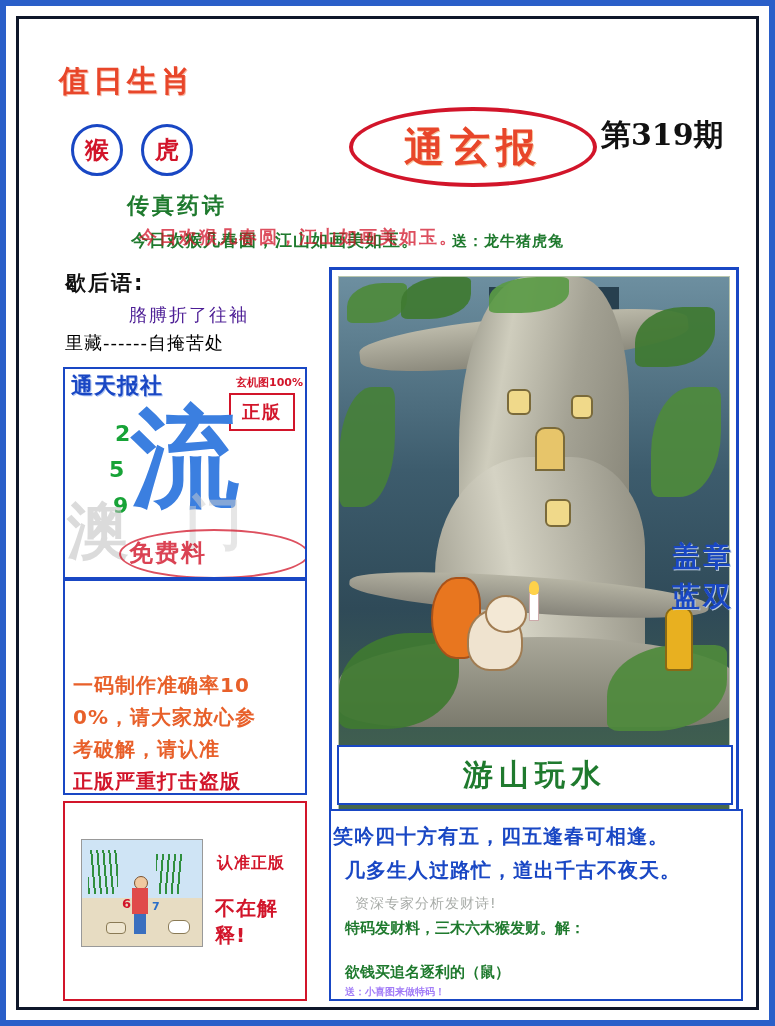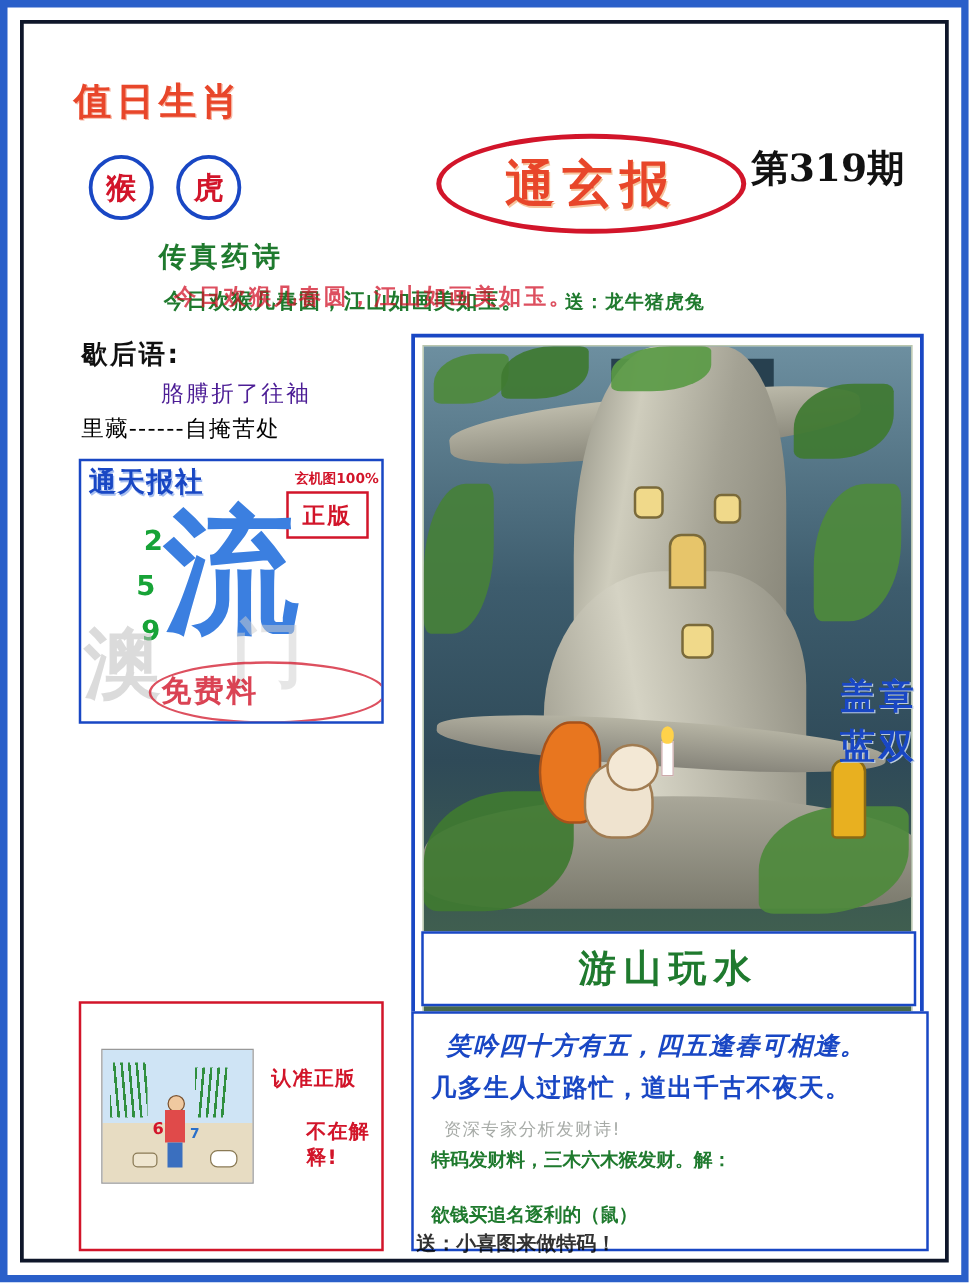--- a/index.html
+++ b/index.html
@@ -163,23 +163,22 @@
   .pc-person-legs{position:absolute;left:52px;top:74px;width:12px;height:20px;background:#3a6fbf;}
   .pc-dog{position:absolute;left:24px;top:82px;width:18px;height:10px;background:#efe6d0;border:1px solid #8a7a55;border-radius:4px;}
   .pc-sheep{position:absolute;left:86px;top:80px;width:20px;height:12px;background:#fff;border:1px solid #8a7a55;border-radius:6px;}
   .pc-num{position:absolute;left:40px;top:56px;color:#d2152a;font-size:13px;font-weight:bold;}
   .pc-num2{position:absolute;left:70px;top:60px;color:#2a6fc9;font-size:11px;font-weight:bold;}
   .pic-txt1{
     position:absolute;left:152px;top:50px;font-size:16px;font-weight:bold;color:#d2152a;
     letter-spacing:1px;
   }
   .pic-txt2{
-    position:absolute;left:150px;top:92px;font-size:16px;font-weight:bold;color:#d2152a;
+    position:absolute;left:150px;top:92px;font-size:20px;font-weight:bold;color:#d2152a;
     letter-spacing:1px;
-    margin-left:30px;
   }
 
   
   .box-img{
     position:absolute;left:310px;top:248px;width:410px;height:573px;
     border:3px solid #1947c4;background:#fff;
     box-sizing:border-box;
   }
   .img-area{
     position:absolute;left:6px;top:6px;right:6px;bottom:6px;
@@ -270,35 +269,35 @@
   .box-caption span{
     font-size:30px;font-weight:bold;color:#1f7a2e;letter-spacing:6px;
     font-family:"DejaVu Serif", serif;
   }
 
   .box-poem{
     position:absolute;left:310px;top:790px;width:410px;height:188px;
     border:2px solid #1947c4;background:#fff;
   }
   .poem1{
-    position:absolute;left:26px;top:12px;font-size:20px;color:#1947c4;font-weight:bold;
-    letter-spacing:1px;white-space:nowrap;font-style:italic;
+    position:absolute;left:2px;top:12px;font-size:20px;color:#1947c4;font-weight:bold;
+    letter-spacing:1px;white-space:nowrap;
   }
   .poem2{
     position:absolute;left:14px;top:46px;font-size:20px;color:#1947c4;font-weight:bold;
     letter-spacing:1px;white-space:nowrap;
   }
   .poem-faded{
     position:absolute;left:24px;top:84px;font-size:14px;color:#8a8f8a;opacity:.75;
     letter-spacing:1px;white-space:nowrap;
   }
   .g1{position:absolute;left:14px;top:108px;font-size:15px;color:#1f7a2e;font-weight:bold;white-space:nowrap;}
   .g2{position:absolute;left:14px;top:130px;font-size:15px;color:#1f7a2e;font-weight:bold;white-space:nowrap;}
   .g3{position:absolute;left:14px;top:152px;font-size:15px;color:#1f7a2e;font-weight:bold;white-space:nowrap;}
-  .g4{position:absolute;left:2px;top:174px;font-size:16px;color:#000000;font-weight:bold;white-space:nowrap;opacity:.8;}
+  .g4{position:absolute;left:14px;top:174px;font-size:10px;color:#8b5cf6;font-weight:bold;white-space:nowrap;opacity:.8;}
 </style>
 </head>
 <body>
 
 <div class="page">
   <div class="page-inner">
 
     <div class="zhiri-title">值日生肖</div>
 
     <div class="zodiac a">
@@ -332,20 +331,28 @@
       <div class="big-char">流</div>
       <div class="num n1">2</div>
       <div class="num n2">5</div>
       <div class="num n3">9</div>
       <div class="wm-ao">澳</div>
       <div class="wm-men">门</div>
       <div class="red-ellipse"></div>
       <div class="red-script">免费料</div>
     </div>
 
+    <div class="box-rate">
+      <div class="rate-text">
+        <div>一码制作准确率10</div>
+        <div>0%，请大家放心参</div>
+        <div>考破解，请认准</div>
+        <div class="l4">正版严重打击盗版</div>
+      </div>
+    </div>
 
     <div class="box-pic">
       <div class="pic-canvas">
         <div class="pc-grass"></div>
         <div class="pc-tree"></div>
         <div class="pc-person-head"></div>
         <div class="pc-person-body"></div>
         <div class="pc-person-legs"></div>
         <div class="pc-dog"></div>
         <div class="pc-sheep"></div>

